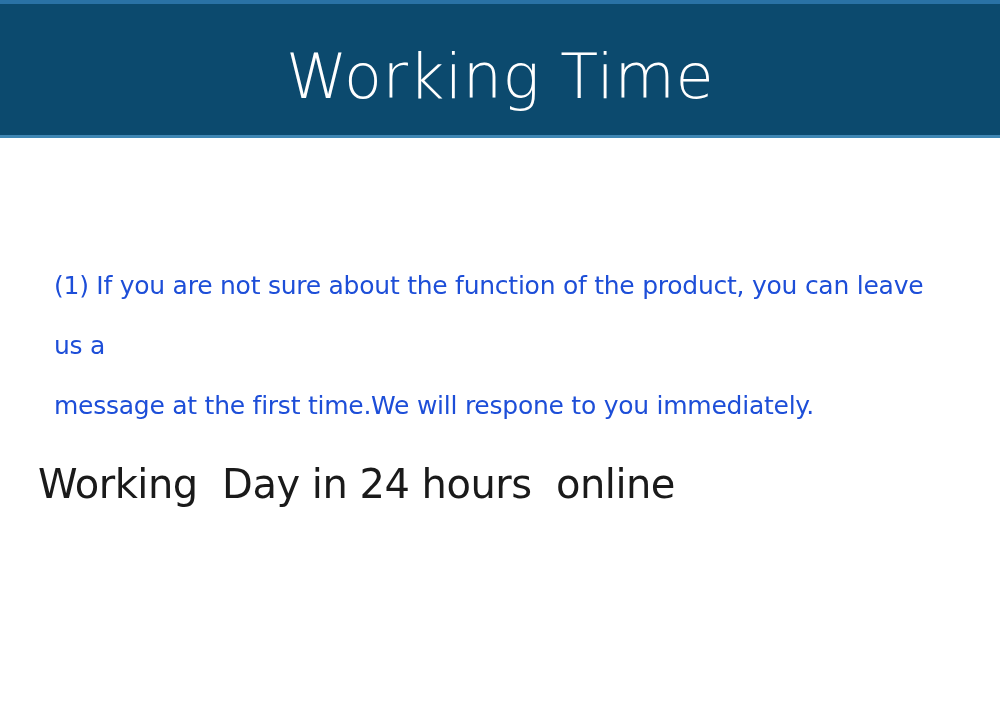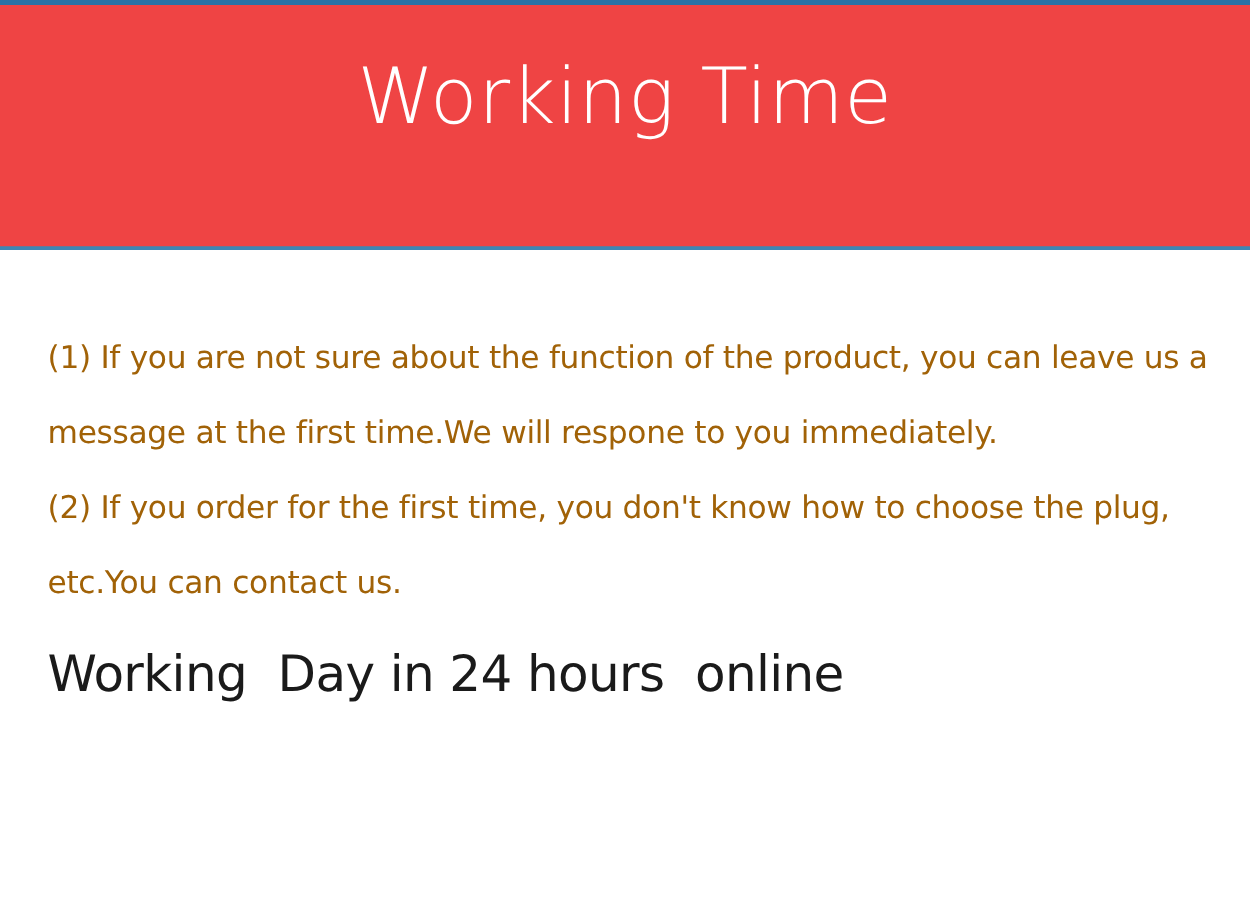--- a/index.html
+++ b/index.html
@@ -20,22 +20,22 @@
     background: #ffffff;
     overflow: hidden;
   }
 
   
   .banner {
     position: absolute;
     left: 0;
     top: 0;
     width: 1000px;
-    height: 200px;
-    background: #ef4444;
+    height: 138px;
+    background: #0c4a6e;
     box-sizing: border-box;
   }
   .banner-top-edge {
     position: absolute;
     left: 0;
     top: 0;
     width: 100%;
     height: 4px;
     background: #2a72a5;
   }
@@ -63,28 +63,28 @@
   }
 
   
   .content {
     position: absolute;
     left: 38px;
     top: 198px;
     width: 930px;
   }
   .para {
-    color: #a16207;
+    color: #1d4ed8;
     font-family: "DejaVu Sans", "Liberation Sans", sans-serif;
     font-size: 25px;
     line-height: 60px;
     font-weight: 400;
     letter-spacing: -0.25px;
     white-space: pre-wrap;
-    margin: 0;
+    margin: 16px;
   }
   .para-1 { margin-top: 58px; }
 
   .tagline {
     color: #1a1a1a;
     font-family: "DejaVu Sans", "Liberation Sans", sans-serif;
     font-size: 40px;
     line-height: 64px;
     font-weight: 400;
     letter-spacing: -0.5px;
@@ -101,21 +101,19 @@
     <div class="banner-top-edge"></div>
     <div class="banner-title">Working Time</div>
     <div class="banner-bottom-edge"></div>
   </div>
 
   <div class="content">
 
     <p class="para para-1">(1) If you are not sure about the function of the product, you can leave us a
 message at the first time.We will respone to you immediately.</p>
 
-    <p class="para">(2) If you order for the first time, you don't know how to choose the plug,
-etc.You can contact us.</p>
 
 
     <p class="tagline">Working  Day in 24 hours  online</p>
 
   </div>
 
 </div>
 
 </body></html>

